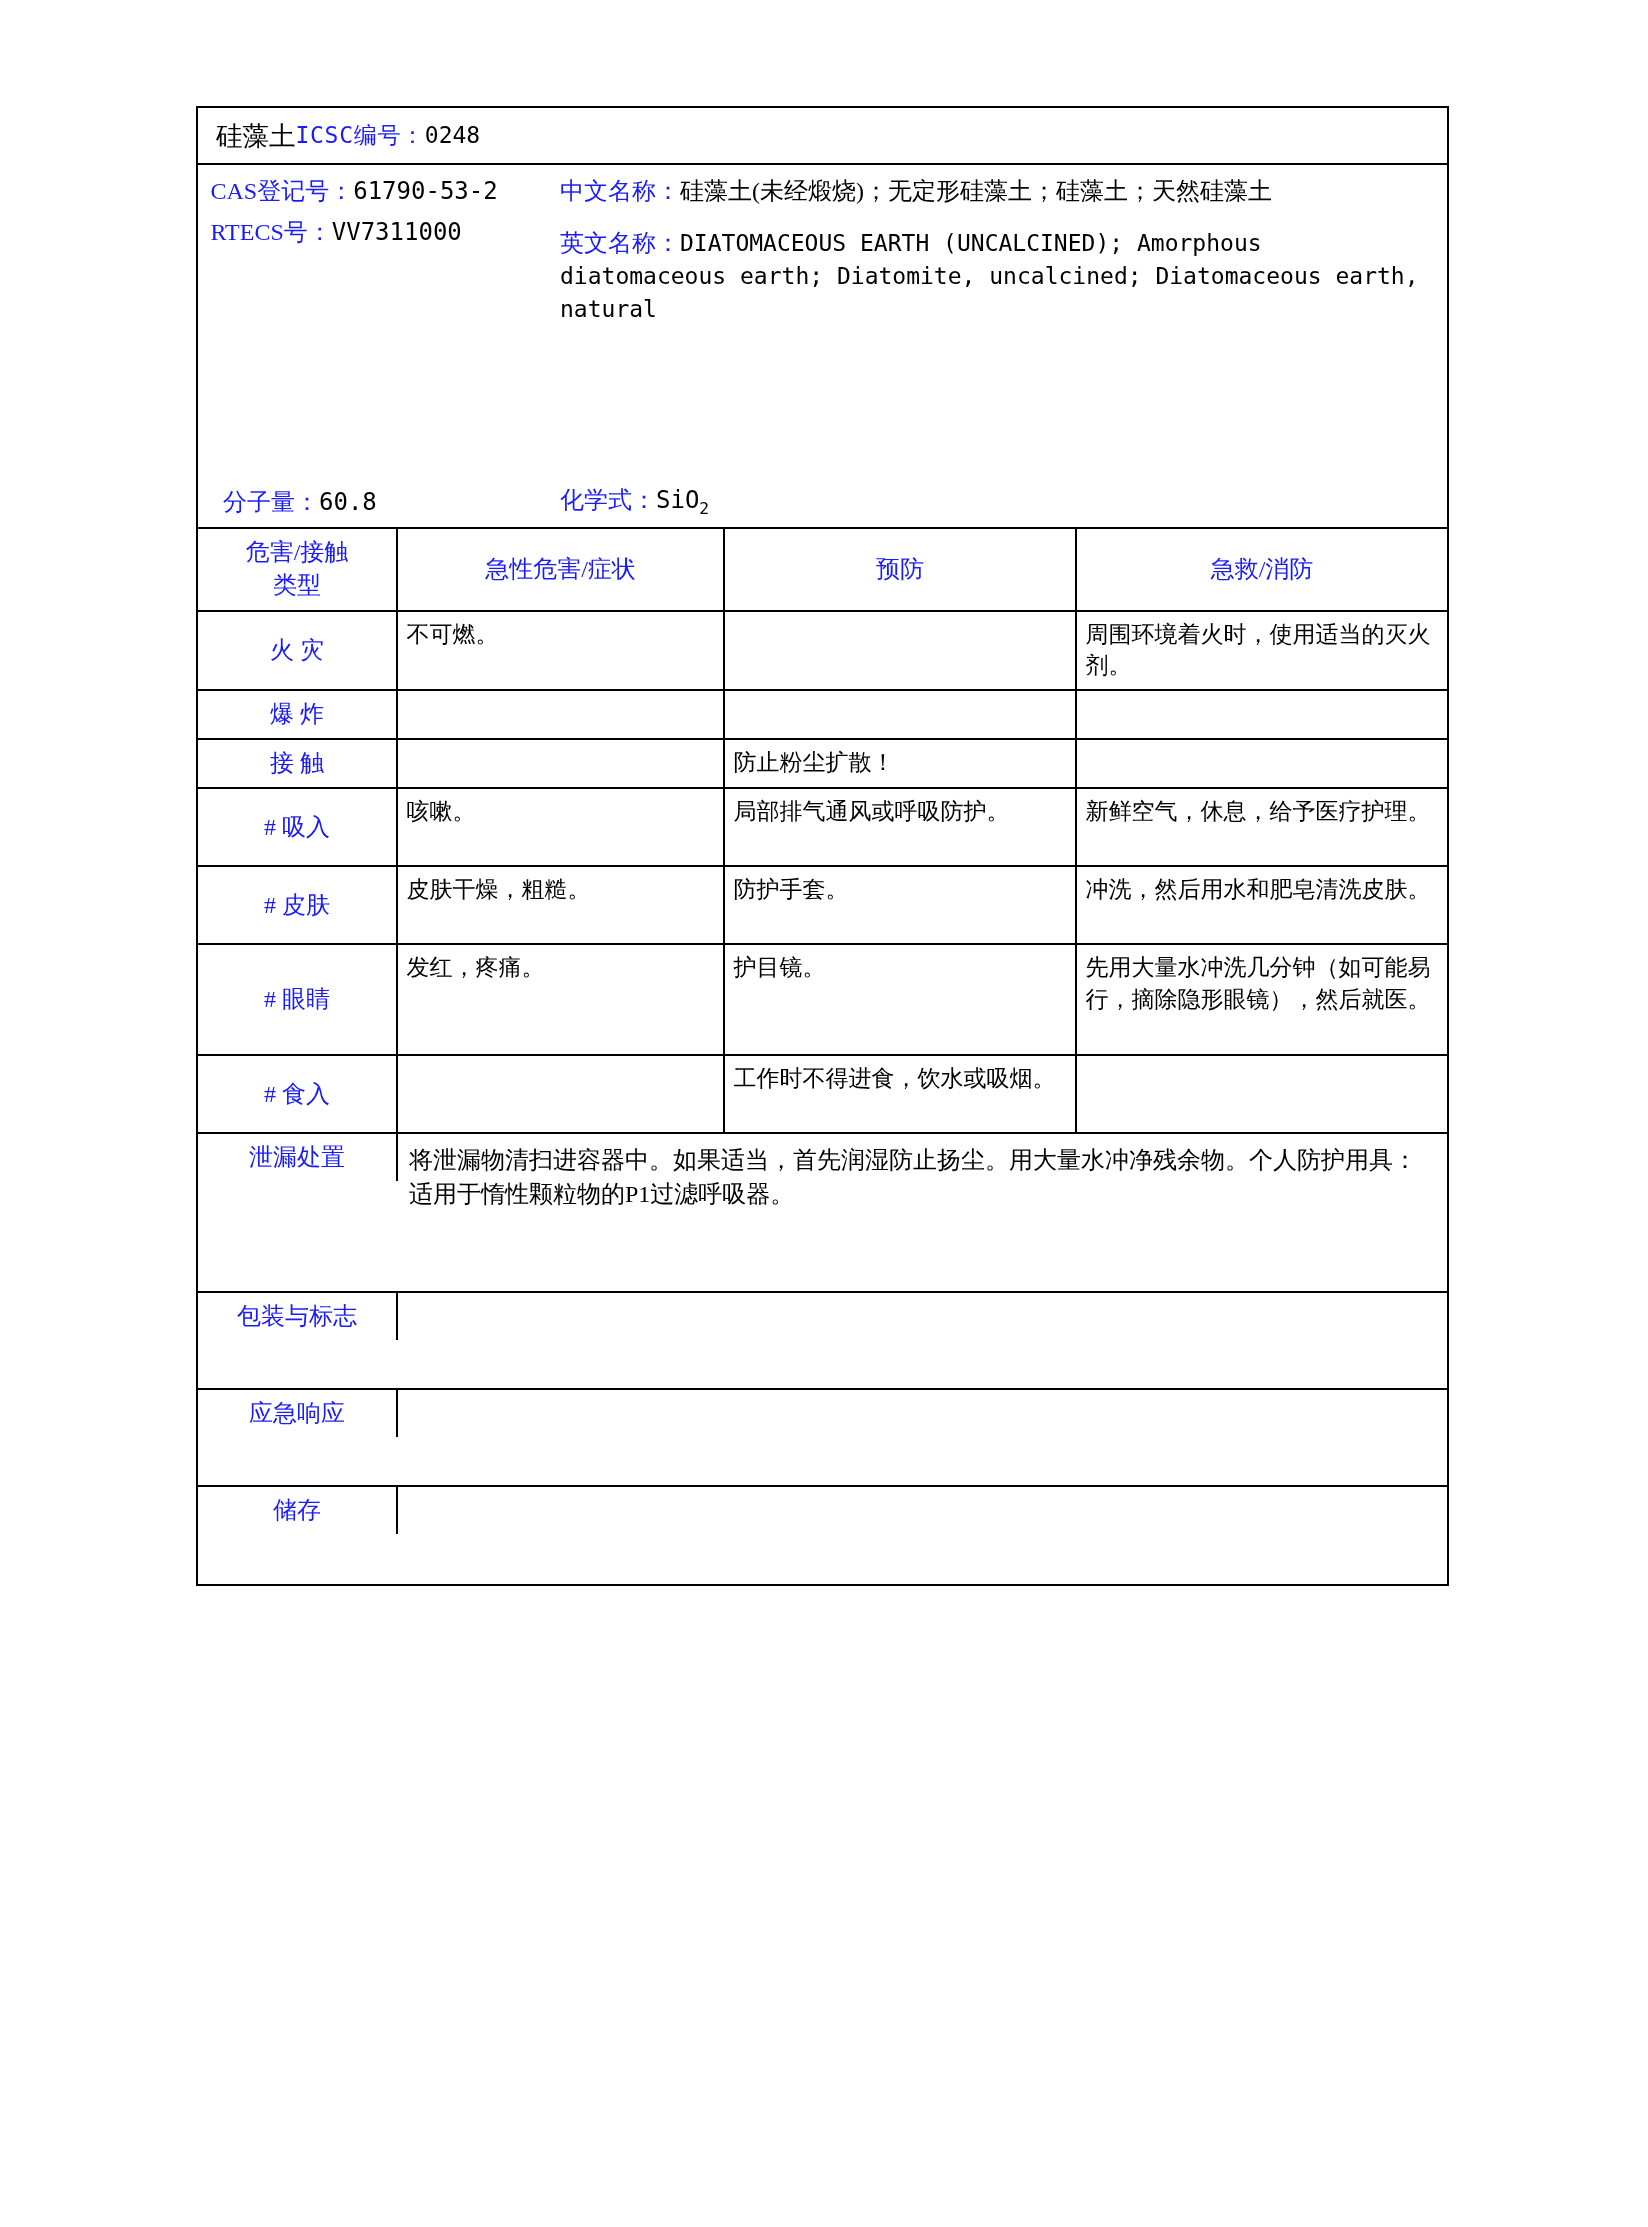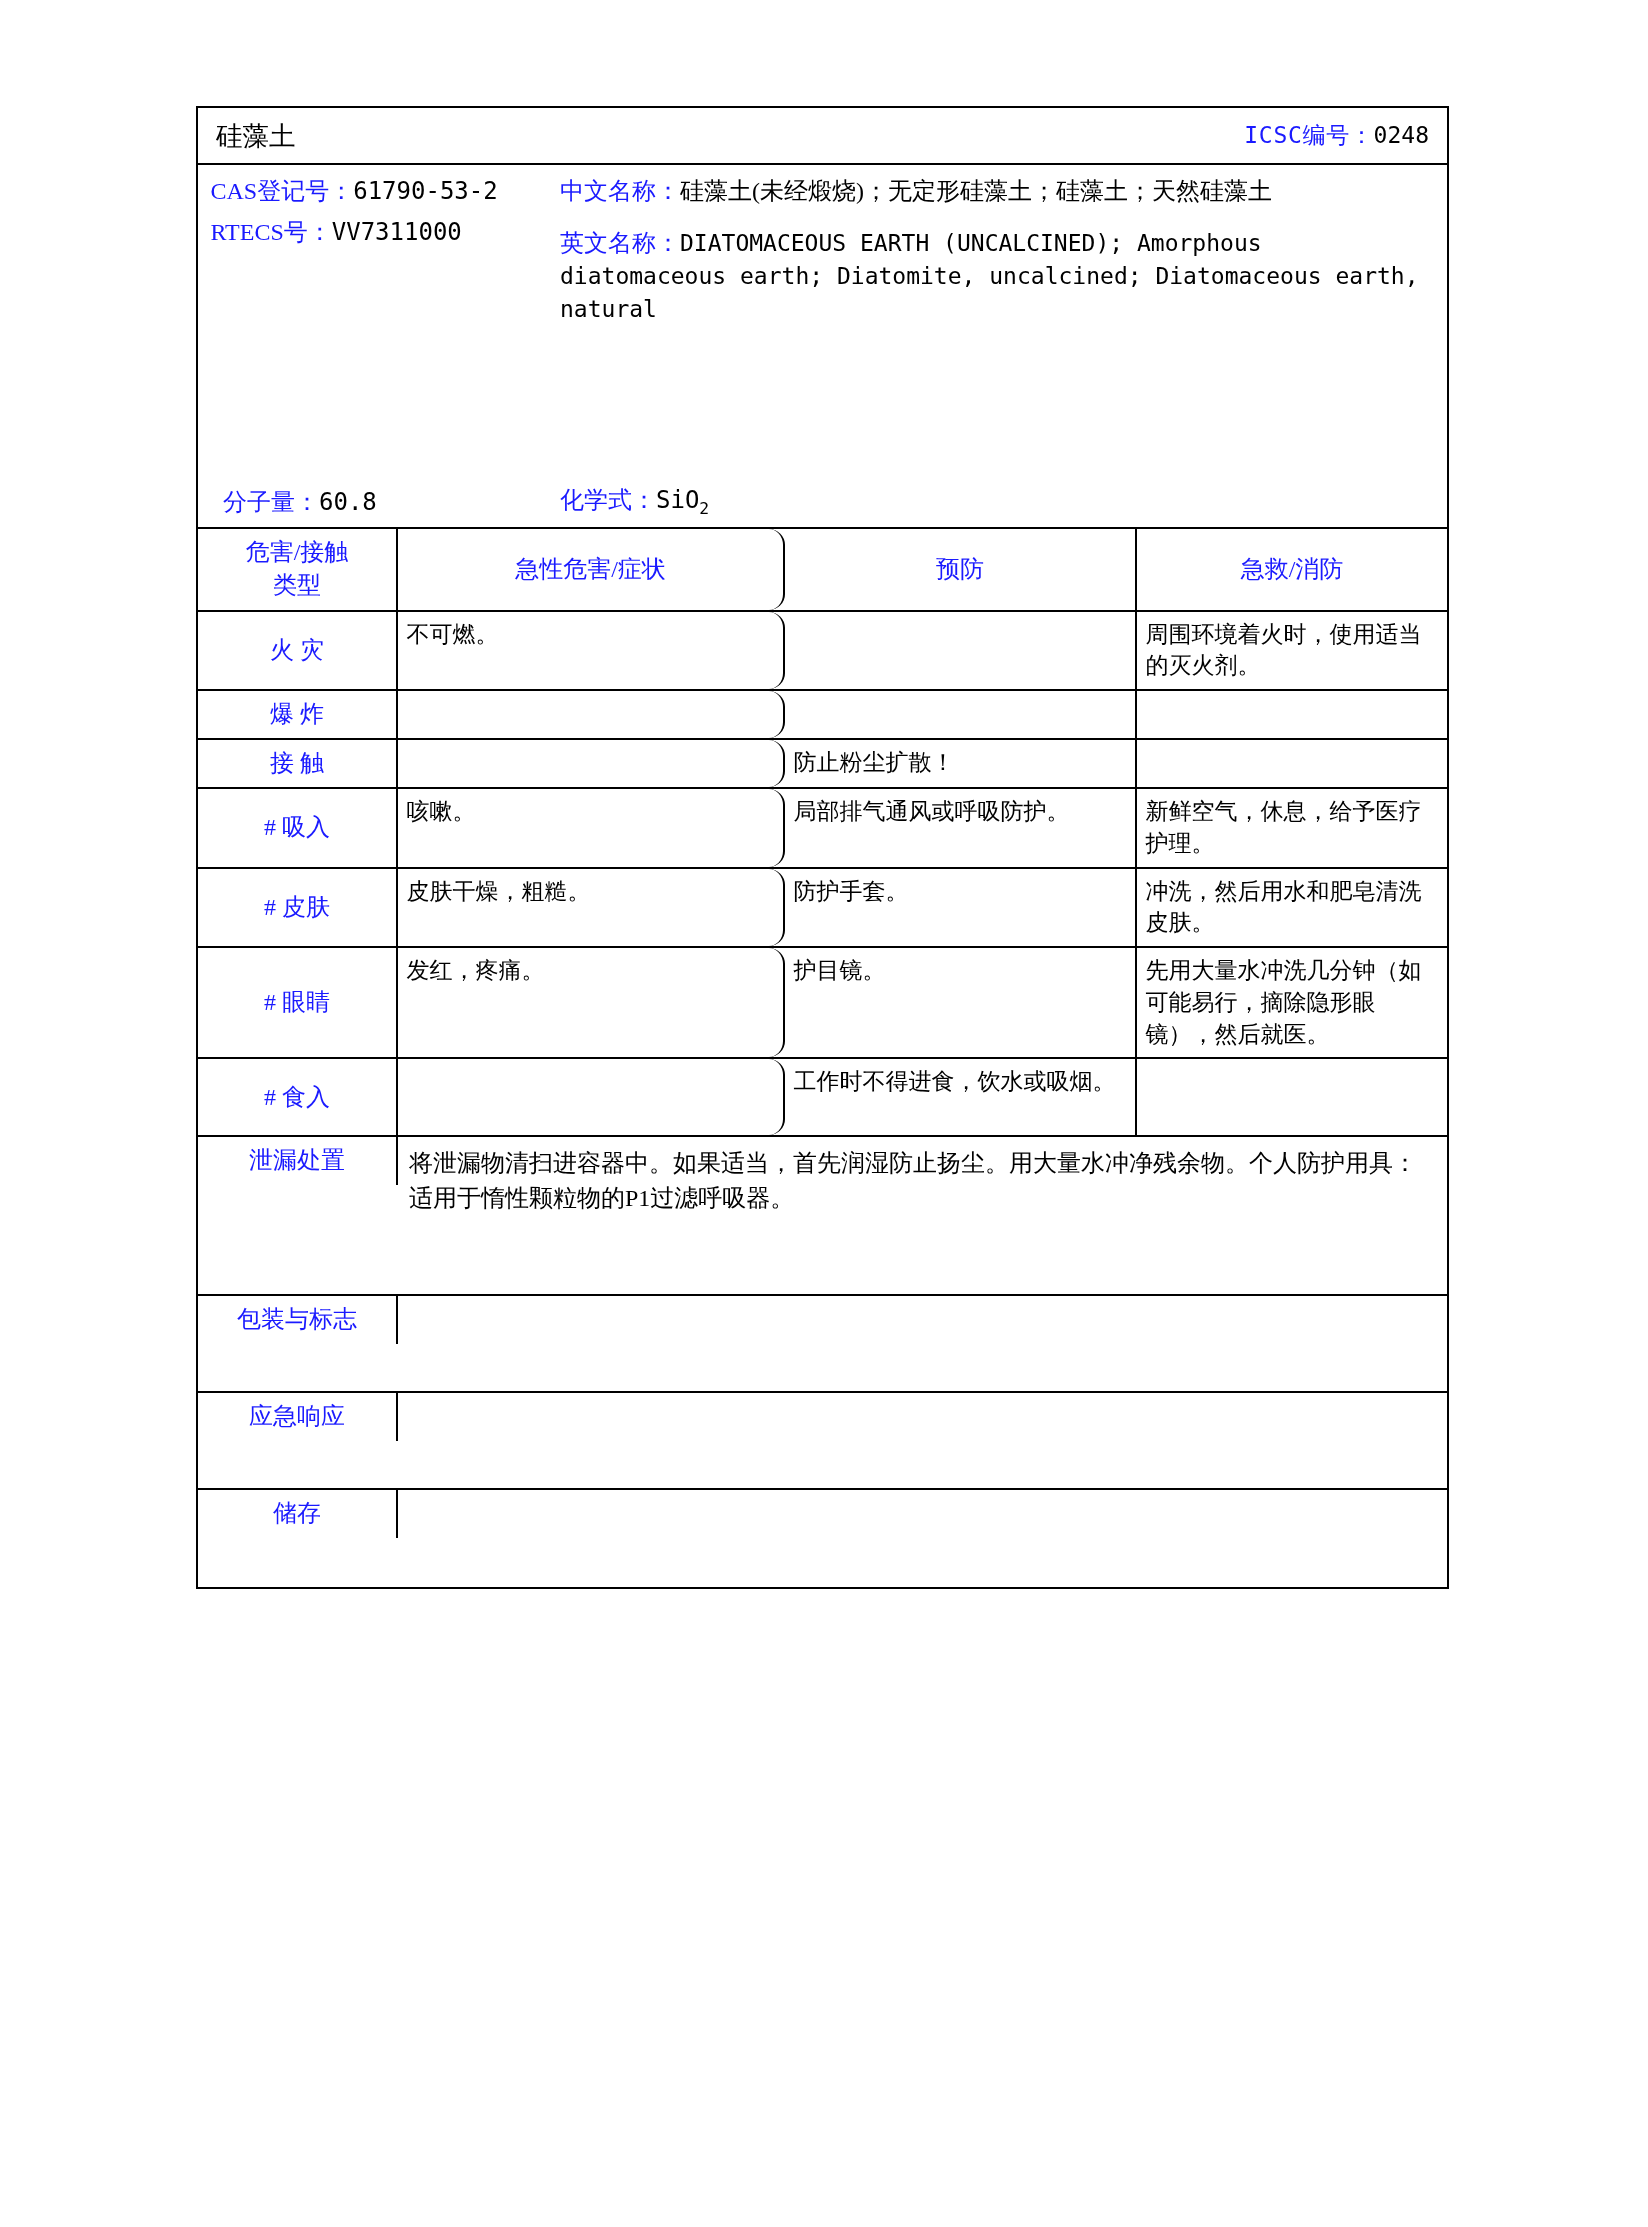--- a/index.html
+++ b/index.html
@@ -46,25 +46,23 @@
   }
   .hline {
     border-bottom: 2.1px solid #000000;
   }
   .vline {
     border-right: 2.1px solid #000000;
   }
   
   .hdr {
     display: flex;
-    justify-content: space-between;
     align-items: center;
     padding: 9.7px 18px 9.7px 18px;
     font-size: 25px;
-    gap: 40px;
   }
   .hdr-name {
     font-family: "Liberation Serif", serif;
     font-size: 26.5px;
   }
   .hdr-right {
     font-family: "DejaVu Sans Mono", monospace;
     font-size: 23px;
     color: #000000;
   }
@@ -133,21 +131,21 @@
   }
   .bottom-meta-left .lbl, .bottom-meta-right .lbl {
     color: #1a1aff;
   }
   sub {
     font-size: 0.68em;
     vertical-align: sub;
   }
   
   .col1 { width: 200px; }
-  .col2 { width: 387px; border-radius: 16px; }
+  .col2 { width: 327px; }
   .col3 { width: 352px; }
   .col4 { flex: 1; }
   .cell {
     box-sizing: border-box;
     padding: 7px 8.4px 7px 8.4px;
     font-size: 23px;
     line-height: 1.38;
   }
   .cat {
     color: #1a1aff;

